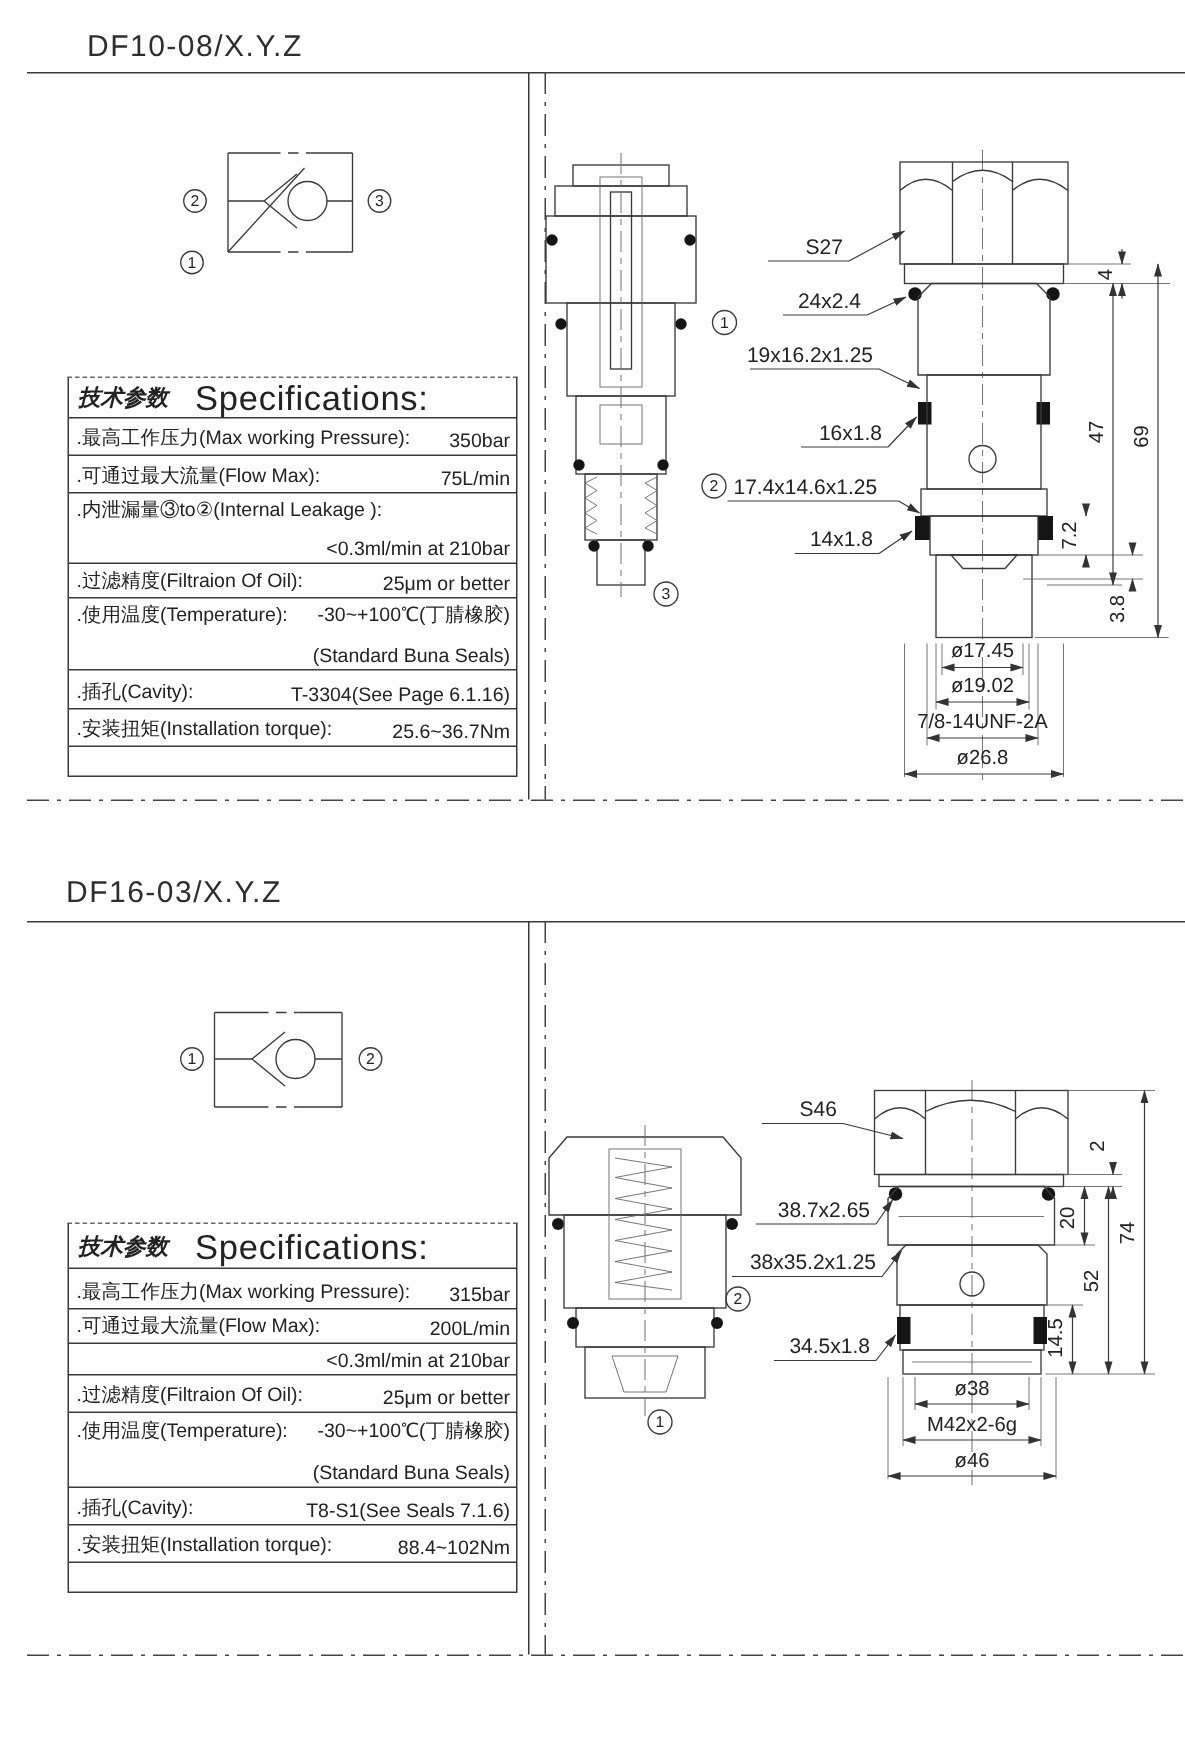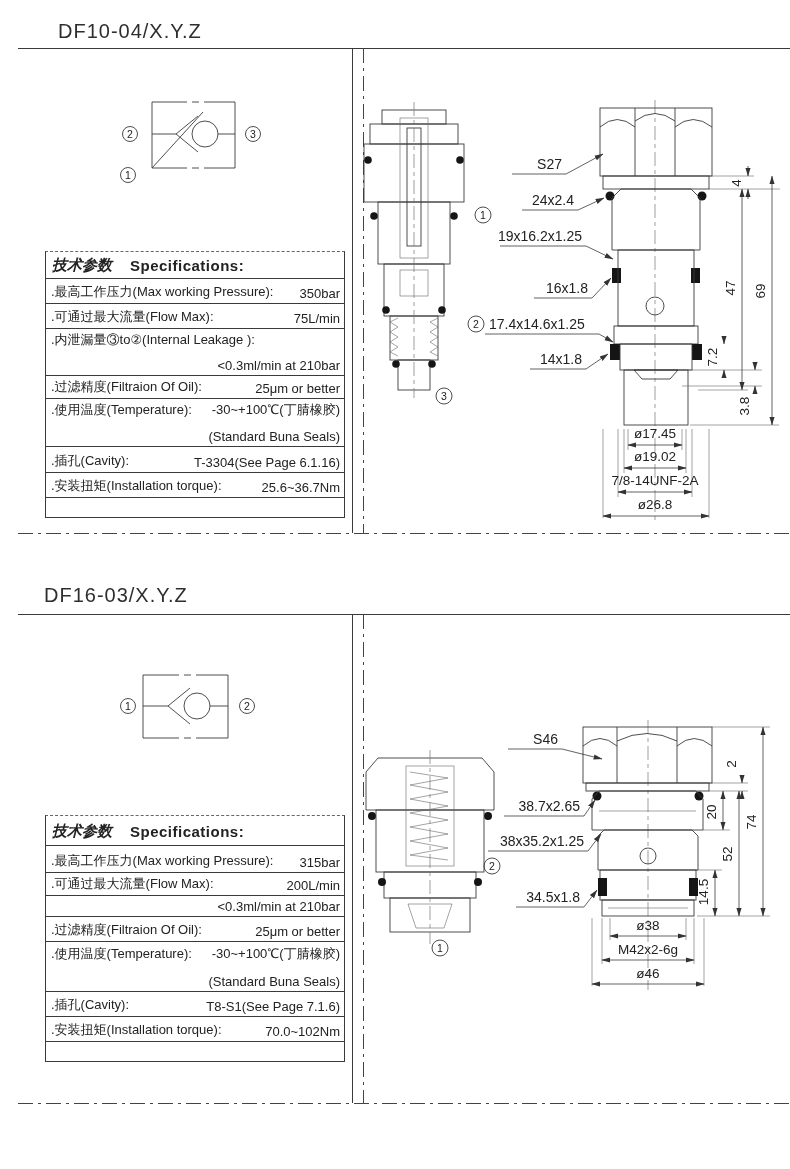--- a/index.html
+++ b/index.html
@@ -11,41 +11,41 @@
   .dashdot-h{position:absolute;height:1px;
       background:repeating-linear-gradient(to right,#444 0 15px,transparent 15px 20px,#444 20px 23px,transparent 23px 28px);}
   .vsolid{position:absolute;width:1.2px;background:#3a3a3a;}
   .vdashdot{position:absolute;width:1px;
       background:repeating-linear-gradient(to bottom,#444 0 15px,transparent 15px 20px,#444 20px 23px,transparent 23px 28px);}
   .spec-table{position:absolute;left:45px;width:300px;box-sizing:border-box;
       border-left:1px solid #3a3a3a;border-right:1px solid #3a3a3a;border-top:1px dashed #666;}
   .spec-header{display:flex;align-items:center;gap:18px;border-bottom:1px solid #3a3a3a;
       padding:2px 4px 1px 6px;box-sizing:border-box;}
   .spec-header .cn{font-weight:bold;font-size:15px;font-style:italic;}
-  .spec-header .en{font-size:15px;letter-spacing:.5px;font-weight:bold;}
+  .spec-header .en{font-size:23px;letter-spacing:.5px;}
   .spec-row{display:flex;justify-content:space-between;align-items:flex-end;
       border-bottom:1px solid #3a3a3a;padding:0 4px 2px 5px;box-sizing:border-box;
       font-size:13px;white-space:nowrap;}
   .spec-row.nb{border-bottom:none;align-items:center;}
   .spec-row .val{margin-left:auto;}
   svg text{font-family:"Liberation Sans",sans-serif;fill:#222;}
   .t14{font-size:14px;}
   .td{font-size:13.5px;}
   .tp{font-size:10.5px;}
   .ln{stroke:#3a3a3a;stroke-width:0.9;fill:none;}
   .lnthin{stroke:#666;stroke-width:0.6;fill:none;}
   .cl{stroke:#777;stroke-width:0.7;fill:none;stroke-dasharray:14 4 4 4;}
   .dim{stroke:#3a3a3a;stroke-width:0.8;fill:none;}
 </style>
 </head>
 <body>
 
 <div class="page">
 
-  <div class="title" style="left:58px;top:20px">DF10-04/X.Y.Z</div>
+  <div class="title" style="left:58px;top:20px">DF10-08/X.Y.Z</div>
   <div class="rule" style="left:18px;top:48px;width:772px"></div>
   <div class="vsolid" style="left:352px;top:48px;height:485px"></div>
   <div class="vdashdot" style="left:363px;top:48px;height:485px"></div>
   <div class="dashdot-h" style="left:18px;top:533px;width:772px"></div>
 
   <svg class="abs" style="left:100px;top:90px" width="180" height="100" viewBox="0 0 180 100">
     <path class="ln" d="M52,12 V78 M135,12 V78"></path>
     <path class="ln" d="M52,12 H80 M107,12 H135 M52,78 H80 M107,78 H135"></path>
     <path class="ln" stroke-dasharray="7 5" d="M80,12 H107 M80,78 H107"></path>
     <path class="ln" d="M52,44 H76 M118,44 H135"></path>
@@ -269,25 +269,25 @@
     </div>
     <div class="spec-row nb" style="height:25px">
       <span>.使用温度(Temperature):</span>
       <span class="val">-30~+100℃(丁腈橡胶)</span>
     </div>
     <div class="spec-row" style="height:25px">
       <span class="val">(Standard Buna Seals)</span>
     </div>
     <div class="spec-row" style="height:25px">
       <span>.插孔(Cavity):</span>
-      <span class="val">T8-S1(See Page 7.1.6)</span>
+      <span class="val">T8-S1(See Seals 7.1.6)</span>
     </div>
     <div class="spec-row" style="height:25px">
       <span>.安装扭矩(Installation torque):</span>
-      <span class="val">70.0~102Nm</span>
+      <span class="val">88.4~102Nm</span>
     </div>
     <div class="spec-row" style="height:20px"></div>
   </div>
 
   <svg class="abs" style="left:352px;top:614px" width="438" height="489" viewBox="0 0 438 489">
 
     <g>
       <path class="ln" d="M14,158 L26,144 H130 L142,158 V196 H14 Z" fill="url(#h1)"></path>
       <circle cx="20" cy="202" r="4" fill="#151515"></circle>
         <circle cx="136" cy="202" r="4" fill="#151515"></circle>

